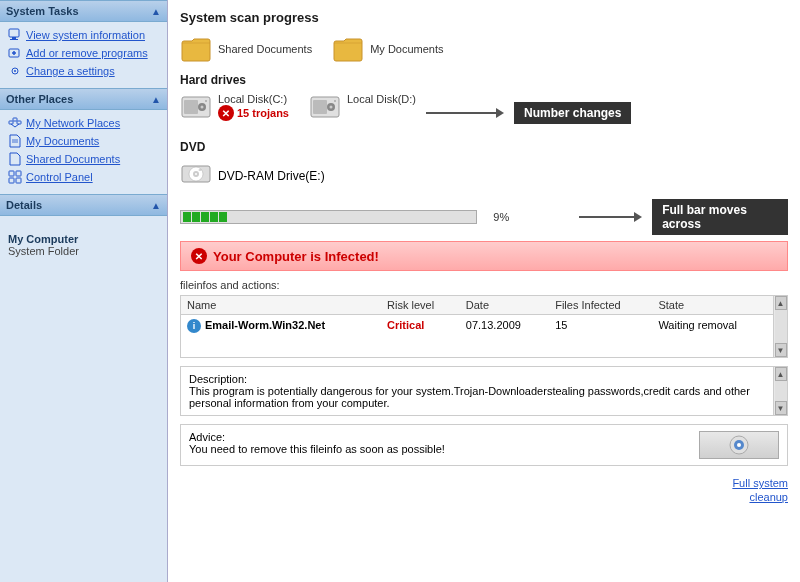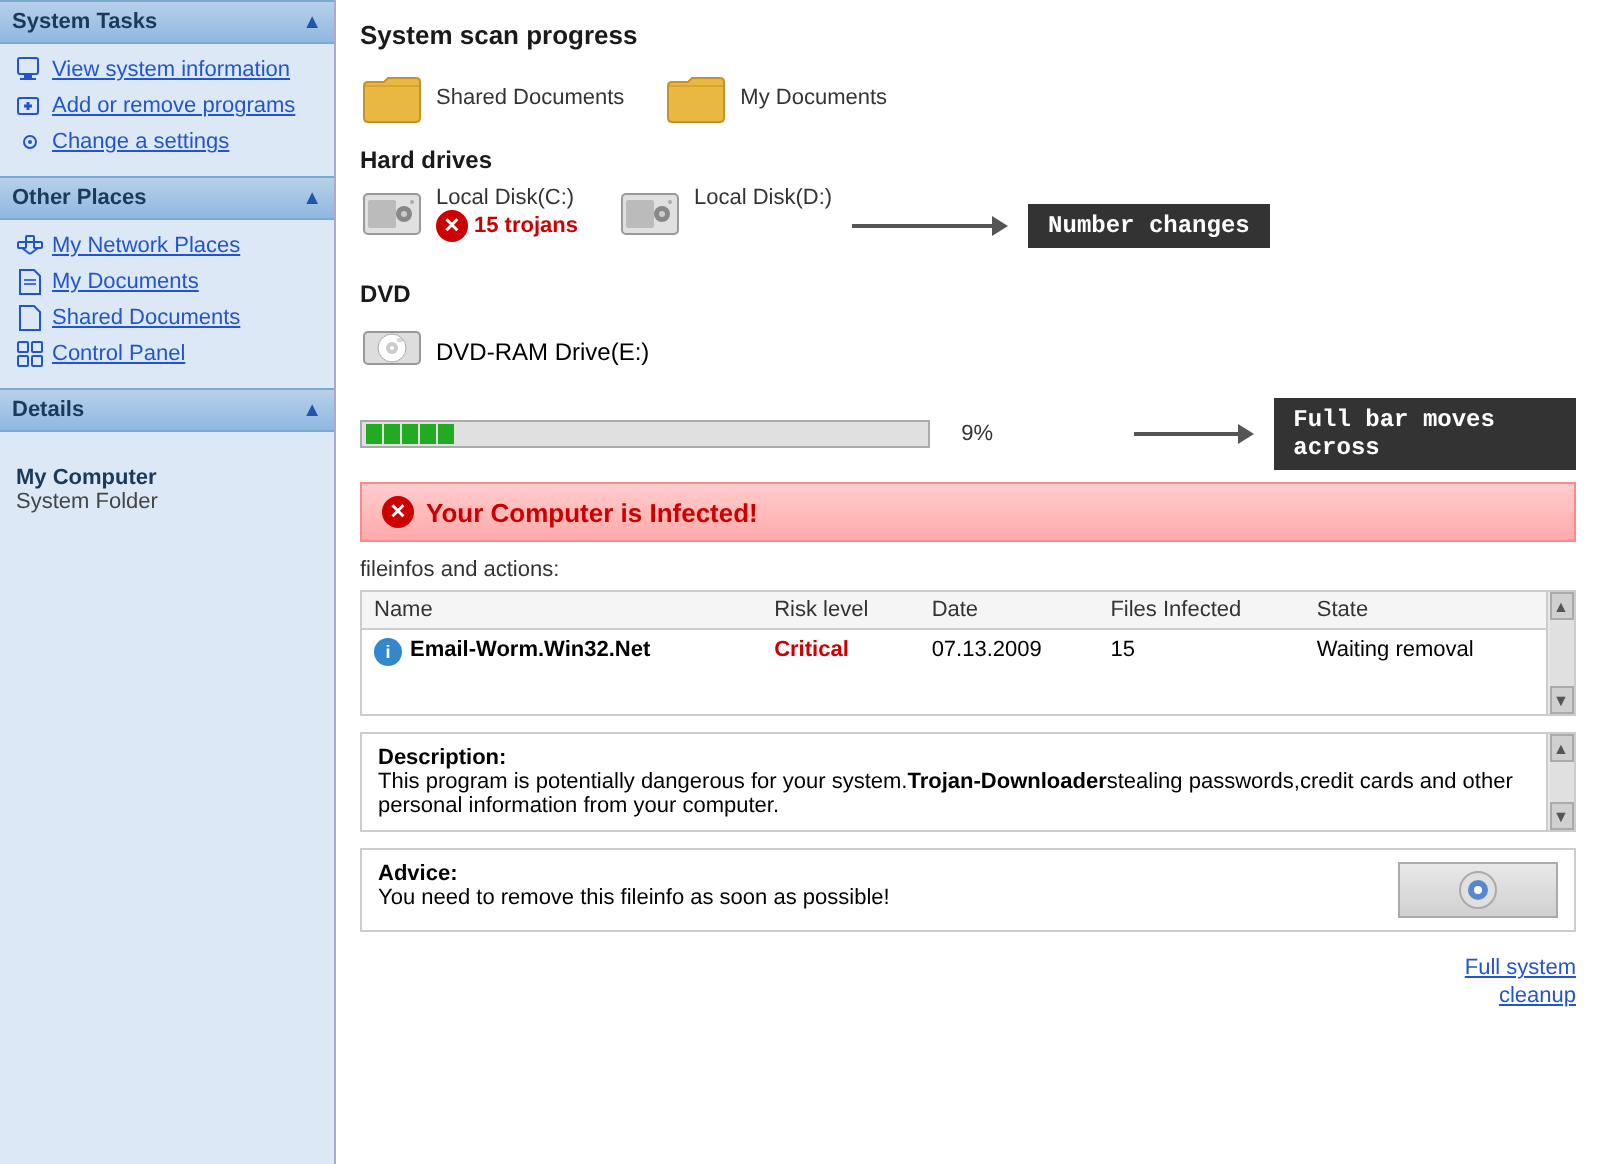--- a/index.html
+++ b/index.html
@@ -168,21 +168,20 @@
 
     
     .callout-box {
       background: #333;
       color: #fff;
       padding: 4px 10px;
       font-size: 12px;
       font-weight: bold;
       display: inline-block;
       margin-left: 10px;
-      font-family: Liberation Mono, monospace;
     }
 
     .number-changes-area {
       display: flex;
       align-items: center;
       margin-bottom: 8px;
     }
 
     
     .dvd-section {
@@ -301,21 +300,21 @@
     
     .description-box {
       border: 1px solid #ccc;
       padding: 6px 8px;
       margin-bottom: 8px;
       font-size: 11px;
       position: relative;
     }
 
     .desc-bold {
-      font-weight: bold;
+      font-weight: normal;
     }
 
     
     .advice-box {
       border: 1px solid #ccc;
       padding: 6px 8px;
       margin-bottom: 10px;
       font-size: 11px;
       display: flex;
       align-items: flex-start;

